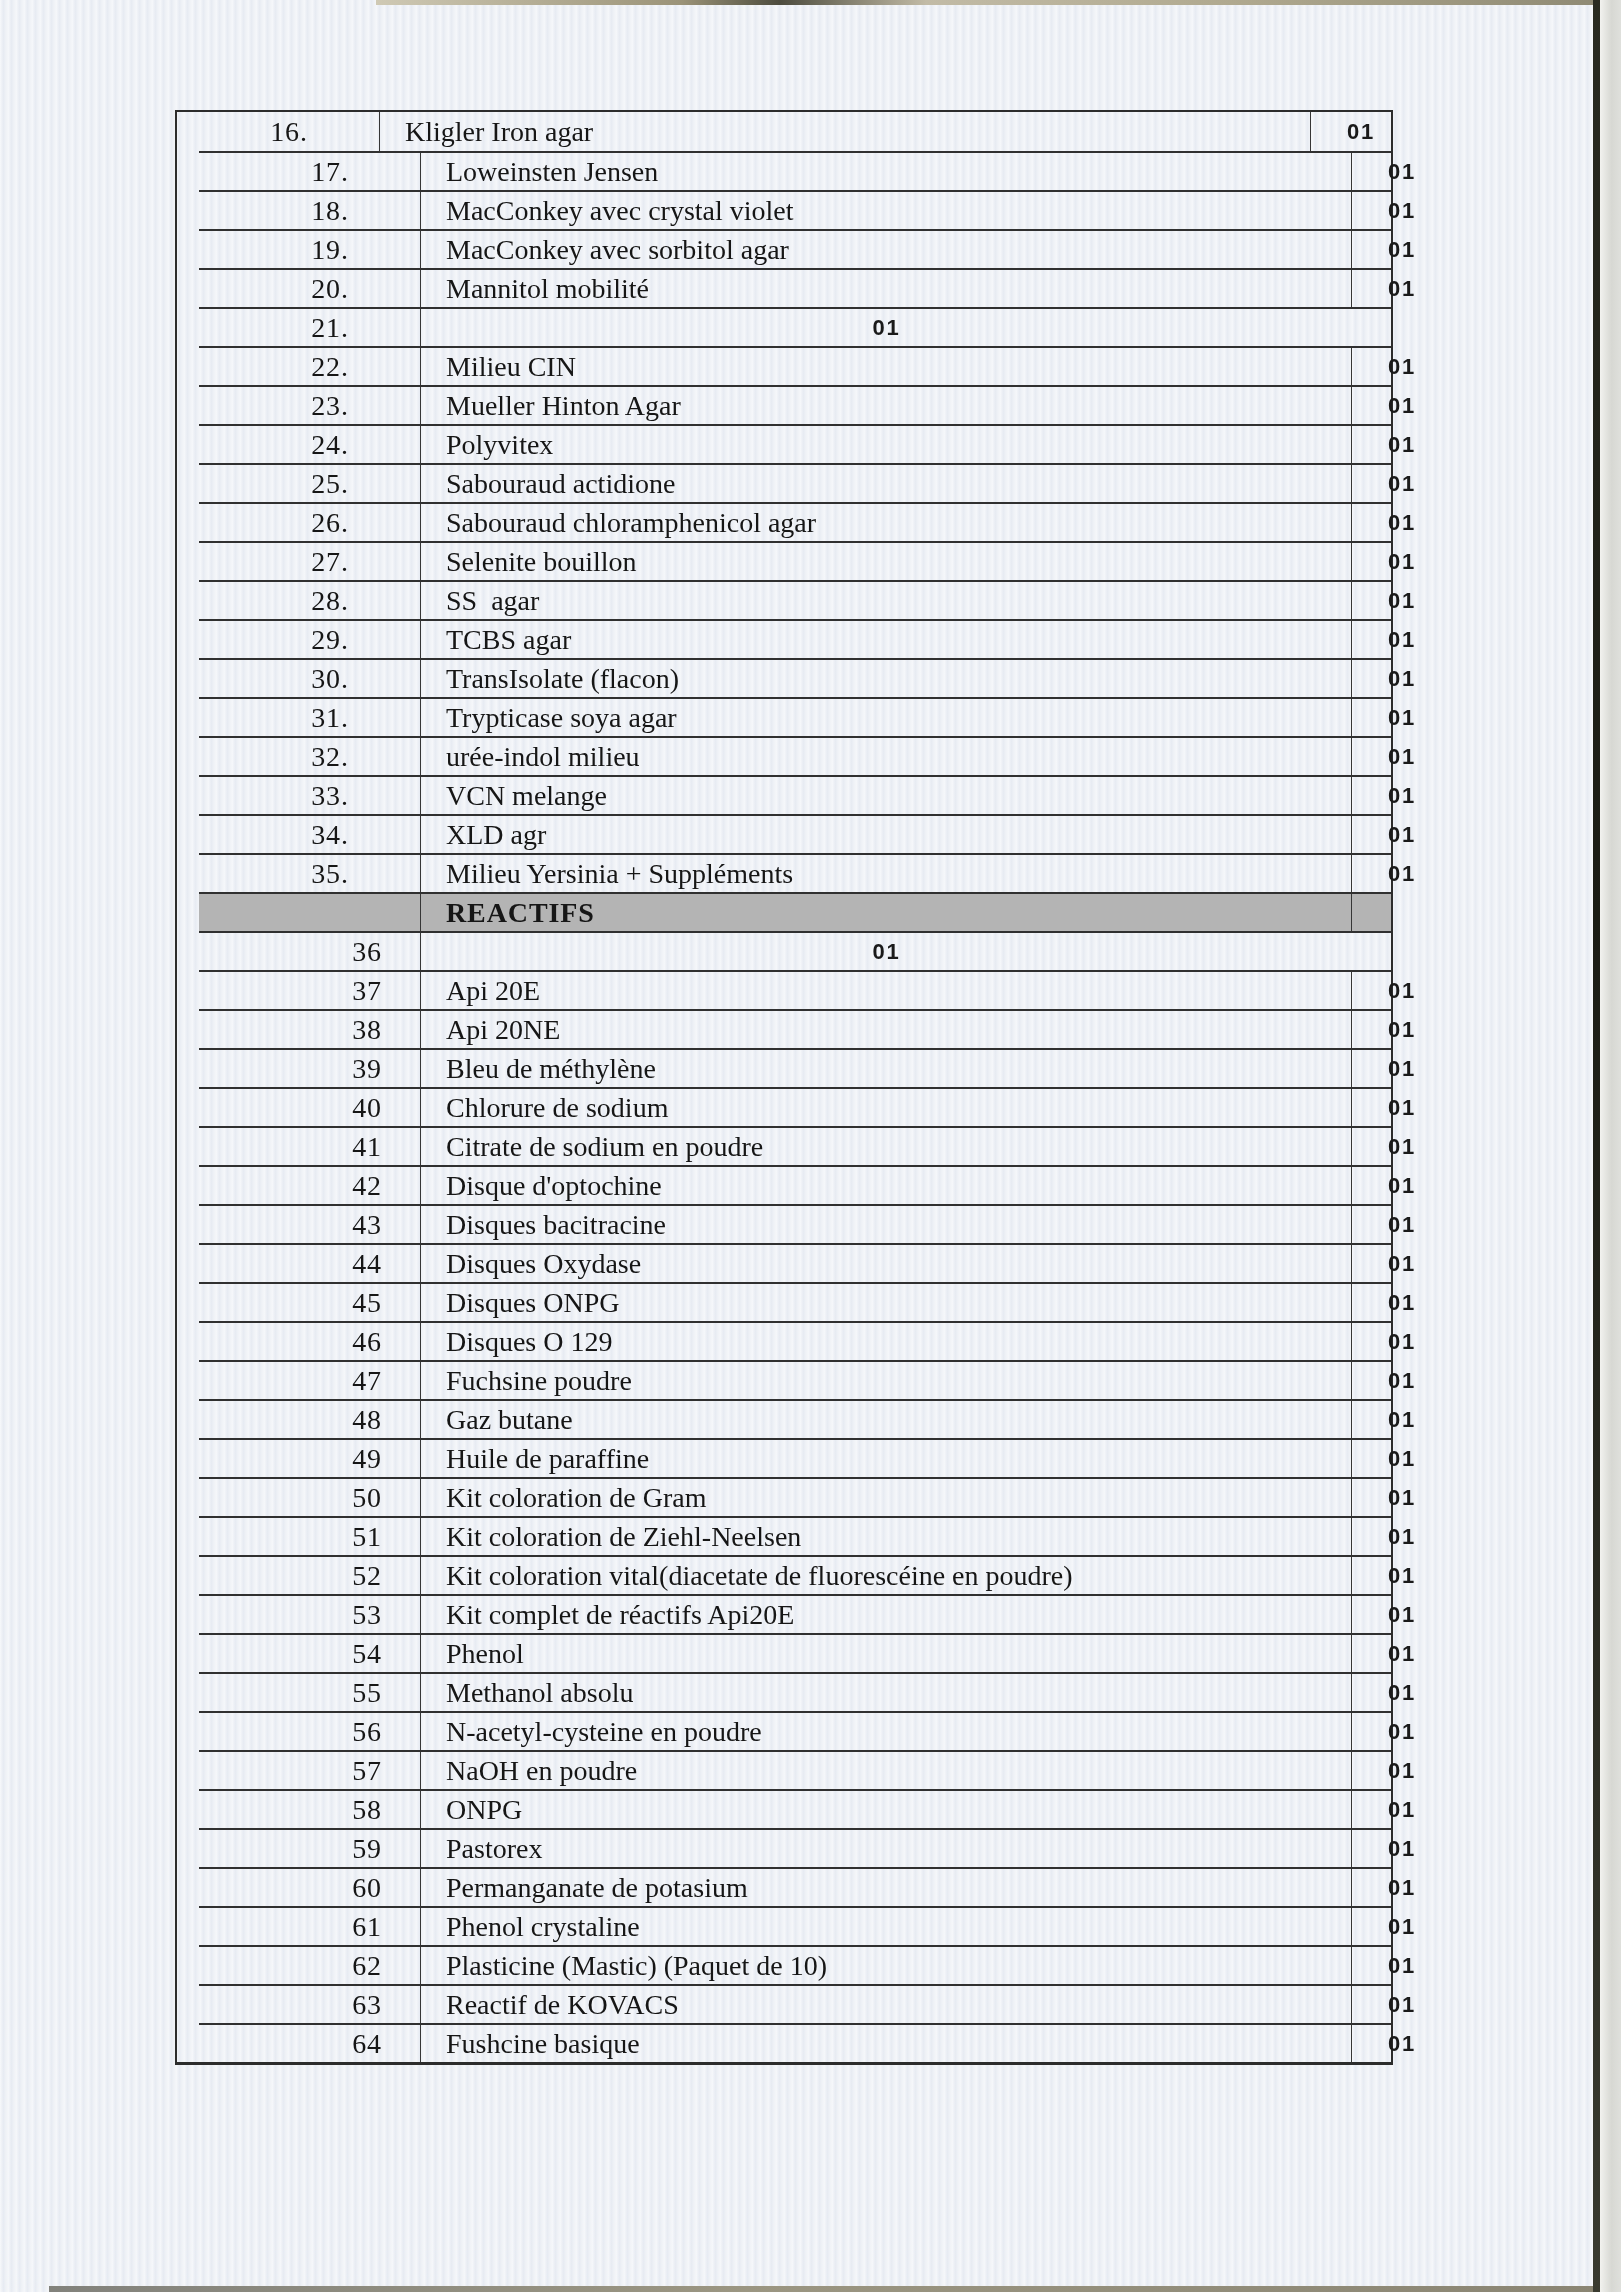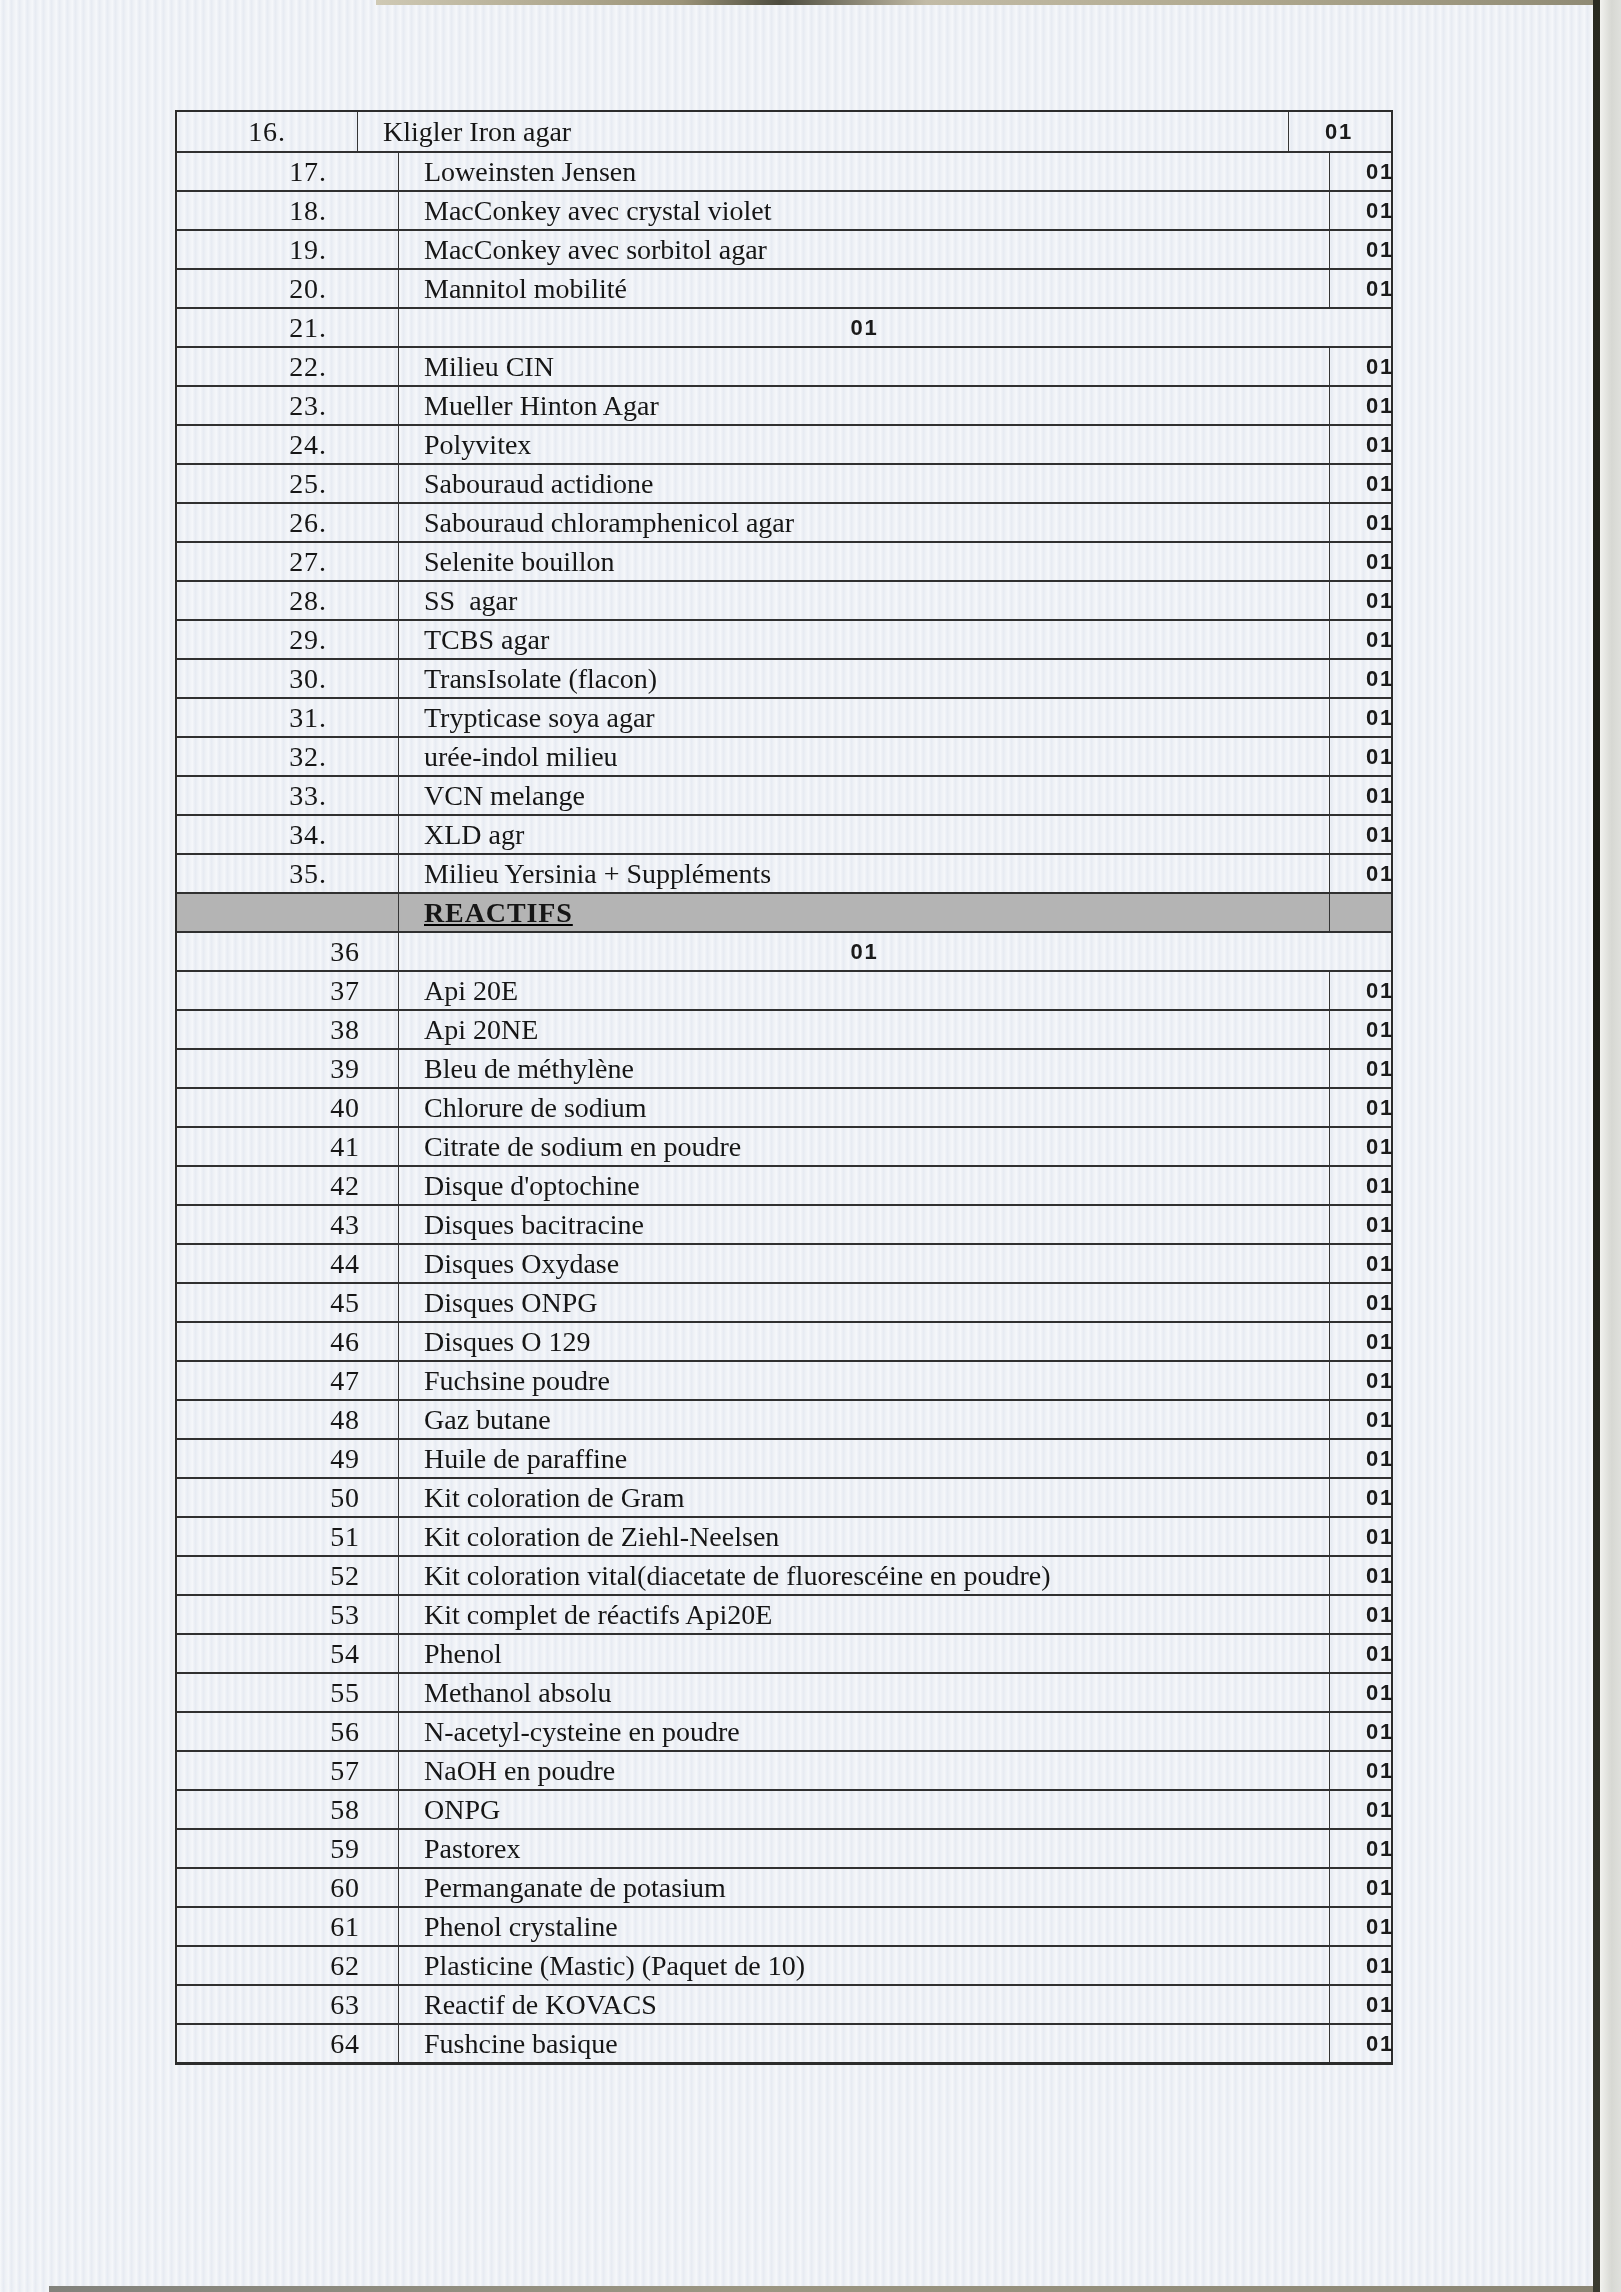--- a/index.html
+++ b/index.html
@@ -36,24 +36,24 @@
     background:linear-gradient(90deg,#f2f2ef,#d7d8d3 55%,#dfe0dc);
   }
   
   .table{
     position:absolute;left:175px;top:110px;width:1218px;
     border:2.7px solid #2c2c2c;border-bottom-width:3.6px;
     box-sizing:border-box;
   }
   .row{
     display:grid;grid-template-columns:181px 931px 100px;
-    height:39px;box-sizing:border-box;
+    height:39px;box-sizing:border-box;margin-left:22px;
   }
   .row + .row{border-top:2.7px solid #303030;padding-left:41px;}
-  .row.section{background:#b4b4b4;text-decoration:underline;}
+  .row.section{background:#b4b4b4;}
   .cell{
     display:flex;align-items:center;box-sizing:border-box;
     color:#161616;font-size:28px;line-height:1;white-space:pre;
     overflow:hidden;
   }
   .cell-num{
     justify-content:center;border-right:1.8px solid #363636;
     letter-spacing:0.9px;
   }
   .cell-num.num-right{justify-content:flex-end;padding-right:38px;}

